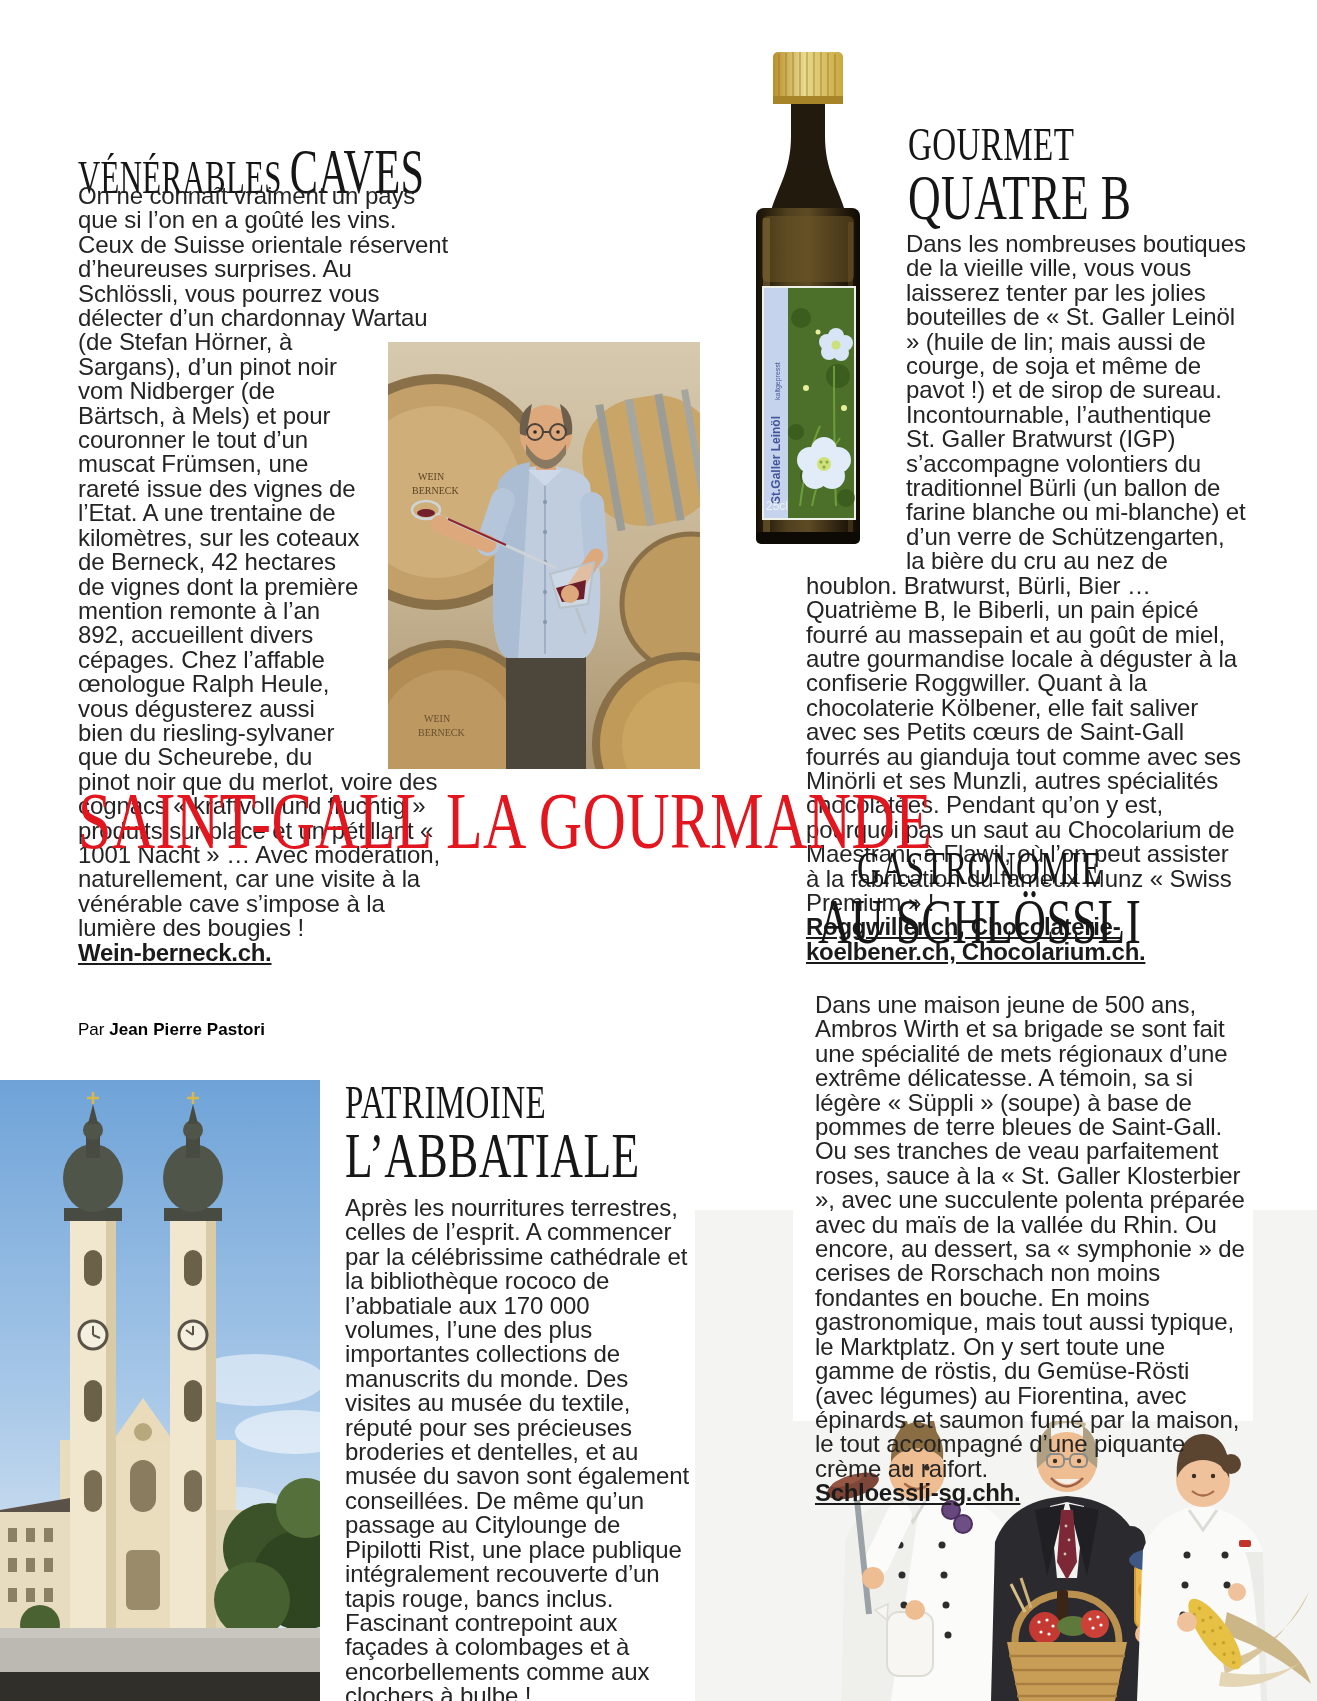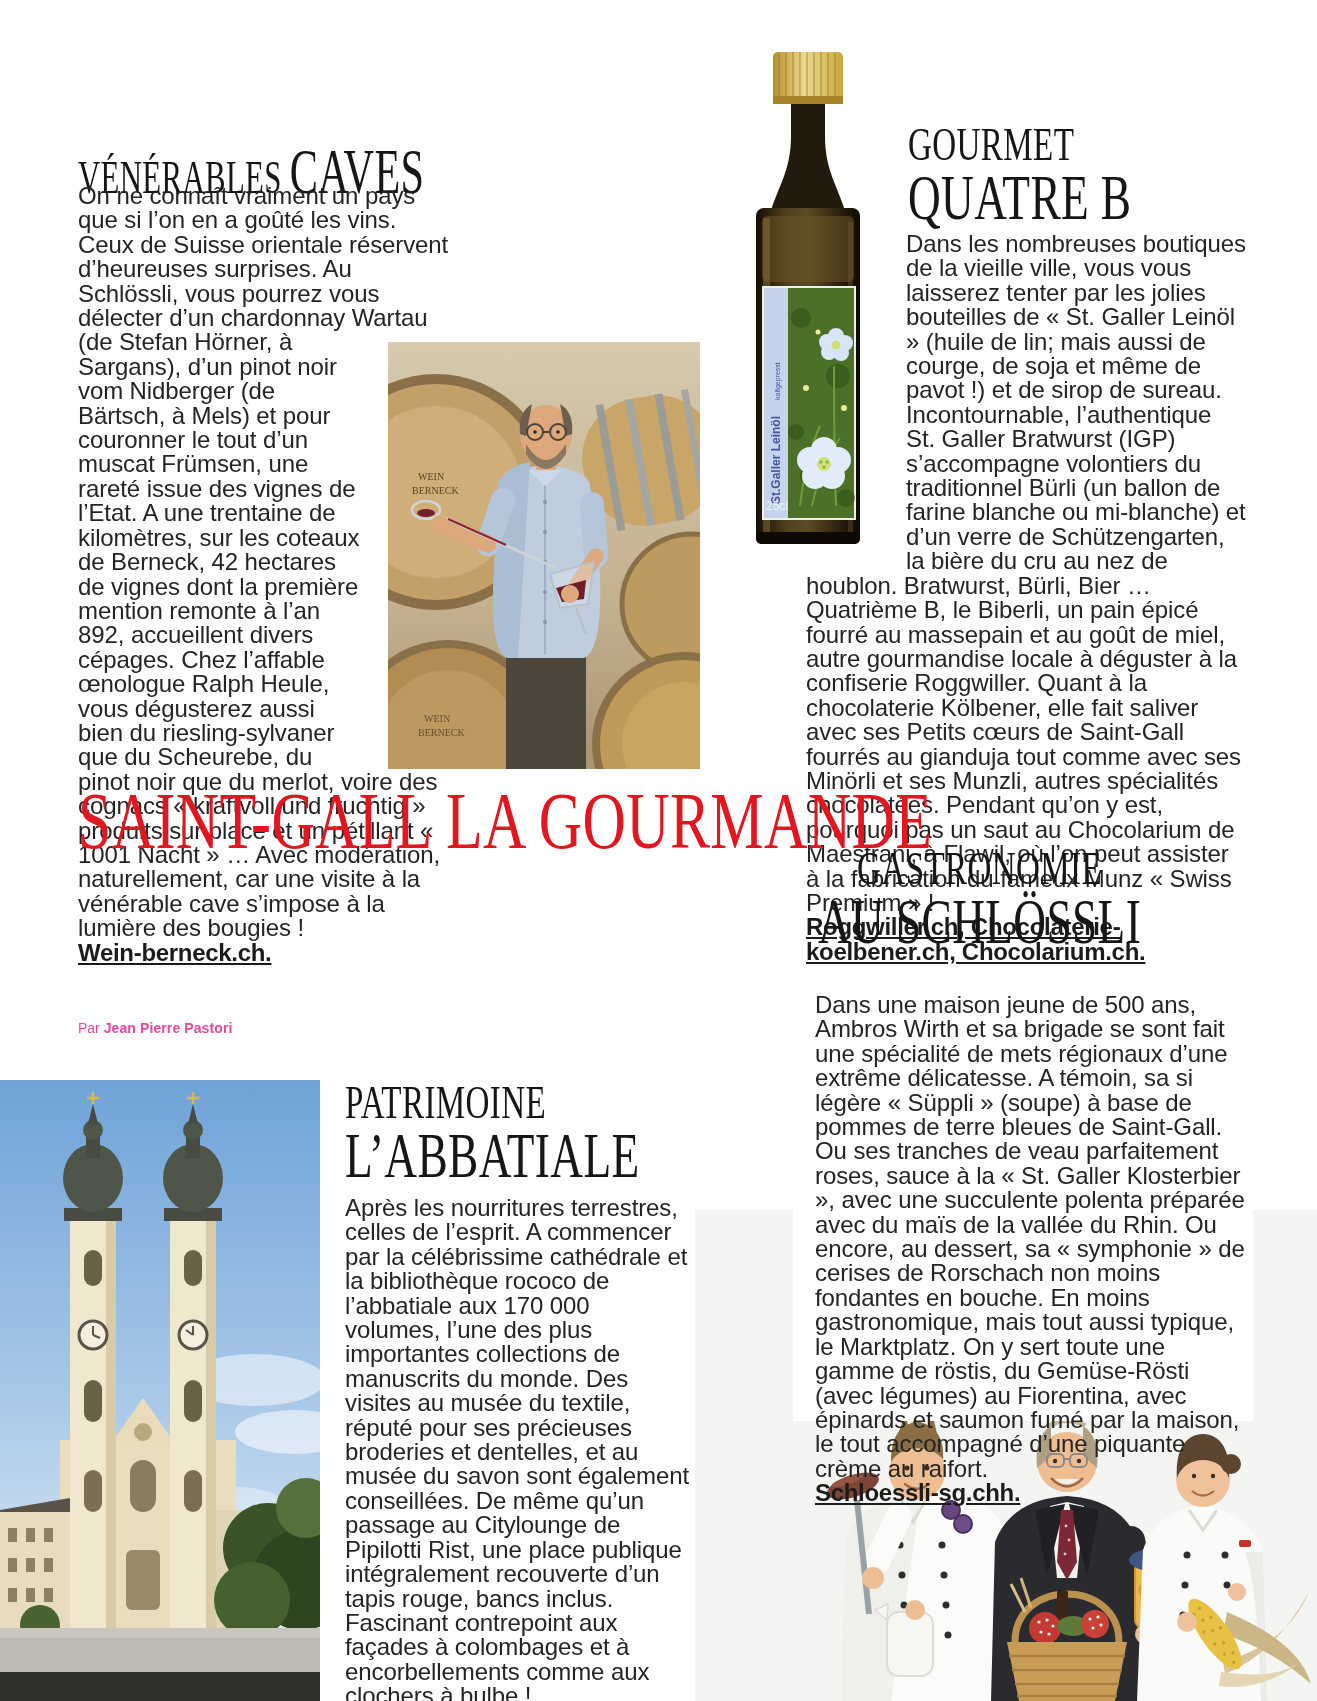--- a/index.html
+++ b/index.html
@@ -17,21 +17,21 @@
   .red-hl{font-size:80px;line-height:80px;color:var(--accent);transform:scaleX(.75);}
 
   
   .sub-line{font-family:"Liberation Serif",serif;font-weight:700;color:#111;
             font-size:27.5px;line-height:34px;white-space:nowrap;
             transform:scaleX(.74);transform-origin:0 0;letter-spacing:.2px;}
 
   
   .body{font-size:24px;line-height:24.4px;color:#242424;letter-spacing:-.1px;}
   .link-line{display:block;font-weight:700;letter-spacing:-.3px;color:#1b1b1b;text-decoration:underline;}
-  .byline{font-size:14px;color:#ec4899;}
+  .byline{font-size:17px;color:#000000;}
   .byline b{letter-spacing:.1px;}
 
   
   .spacer-r{float:right;width:86px;height:575px;shape-outside:inset(148px 0 0 0);}
   .spacer-l{float:left;width:100px;height:330px;}
 
   .panel{background:#ffffff;}
   .gray-bg{background:#f3f3f1;}
   :root{--accent:#e2161f;}
   svg{display:block;}

